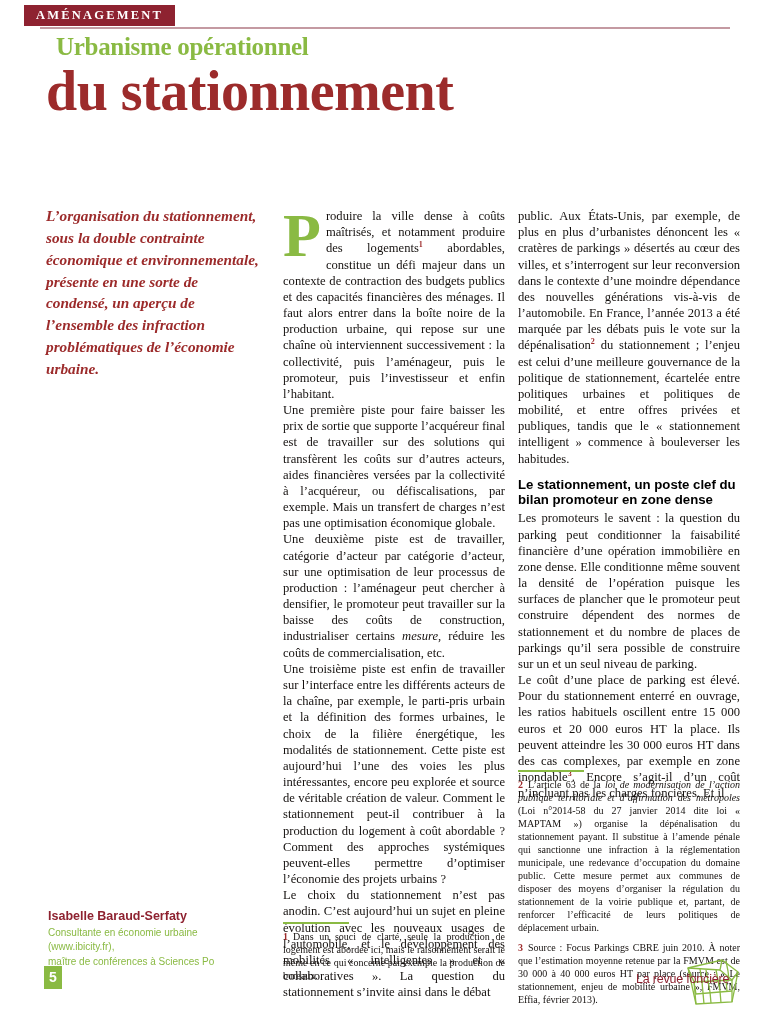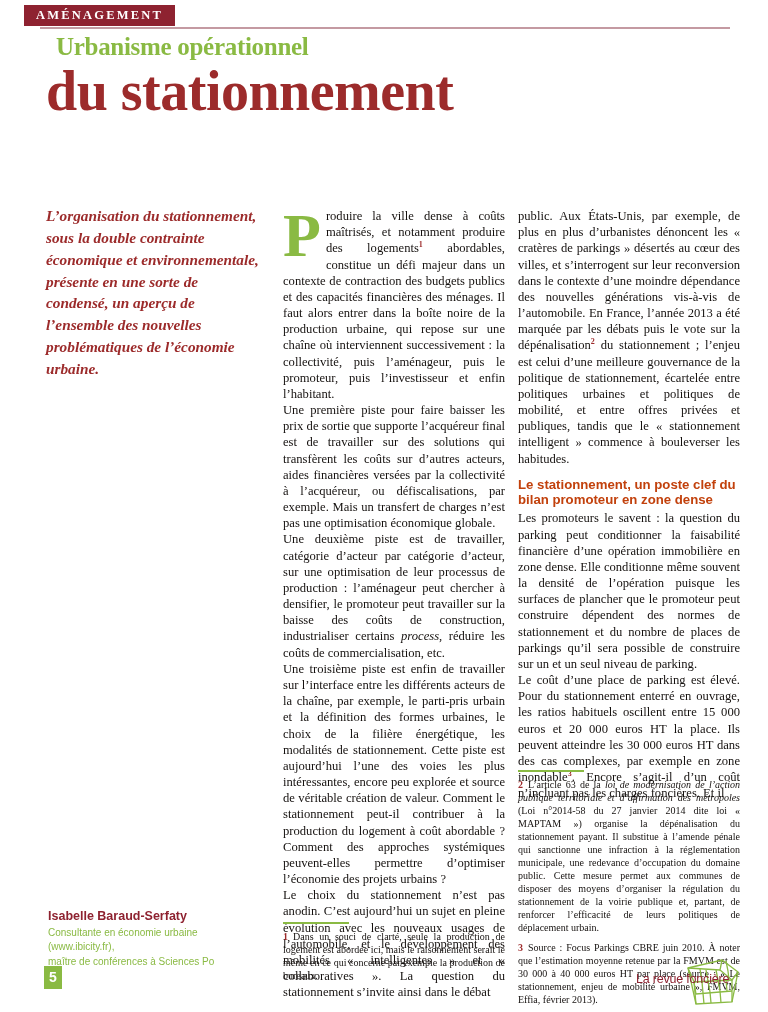--- a/index.html
+++ b/index.html
@@ -140,21 +140,21 @@
     color: #8aba43;
     font-family: "Liberation Serif", serif;
     font-weight: bold;
     font-size: 62px;
     line-height: 0.78;
     padding: 2px 5px 0 0;
     margin-top: 1px;
   }
 
   .subhead {
-    color: #c2410c;
+    color: #000000;
     font-family: "Liberation Sans", sans-serif;
     font-weight: bold;
     font-size: 13.2px;
     line-height: 1.16;
     margin: 10px 0 3px 0;
     text-align: left;
   }
 
   sup.fn {
     color: #9c2b2b;
@@ -221,36 +221,36 @@
 
 <div class="page">
 
   <div class="rubric-bar"></div>
   <div class="rubric-tag">AMÉNAGEMENT</div>
   <div class="kicker">Urbanisme opérationnel</div>
   <div class="headline">
     <div>du stationnement</div>
   </div>
 
-  <div class="standfirst">L’organisation du stationnement, sous la double contrainte économique et environnementale, présente en une sorte de condensé, un aperçu de l’ensemble des nouvelles problématiques de l’économie urbaine.</div>
+  <div class="standfirst">L’organisation du stationnement, sous la double contrainte économique et environnementale, présente en une sorte de condensé, un aperçu de l’ensemble des infraction problématiques de l’économie urbaine.</div>
 
   <div class="author">
     <div class="author-name">Isabelle Baraud-Serfaty</div>
     <div class="author-role">
       <div>Consultante en économie urbaine</div>
       <div>(www.ibicity.fr),</div>
       <div>maître de conférences à Sciences Po</div>
     </div>
   </div>
   <div class="folio">5</div>
 
   <div class="col mid">
     <p class="dropcap-wrap"><span class="dropcap">P</span><span>roduire la ville dense à coûts maîtrisés, et notamment produire des logements</span><sup class="fn">1</sup><span> abordables, constitue un défi majeur dans un contexte de contraction des budgets publics et des capacités financières des ménages. Il faut alors entrer dans la boîte noire de la production urbaine, qui repose sur une chaîne où interviennent successivement : la collectivité, puis l’aménageur, puis le promoteur, puis l’investisseur et enfin l’habitant.</span></p>
     <p>Une première piste pour faire baisser les prix de sortie que supporte l’acquéreur final est de travailler sur des solutions qui transfèrent les coûts sur d’autres acteurs, aides financières versées par la collectivité à l’acquéreur, ou défiscalisations, par exemple. Mais un transfert de charges n’est pas une optimisation économique globale.</p>
-    <p><span>Une deuxième piste est de travailler, catégorie d’acteur par catégorie d’acteur, sur une optimisation de leur processus de production : l’aménageur peut chercher à densifier, le promoteur peut travailler sur la baisse des coûts de construction, industrialiser certains </span><i>process</i><span>, réduire les coûts de commercialisation, etc.</span></p>
+    <p><span>Une deuxième piste est de travailler, catégorie d’acteur par catégorie d’acteur, sur une optimisation de leur processus de production : l’aménageur peut chercher à densifier, le promoteur peut travailler sur la baisse des coûts de construction, industrialiser certains </span><i>mesure</i><span>, réduire les coûts de commercialisation, etc.</span></p>
     <p>Une troisième piste est enfin de travailler sur l’interface entre les différents acteurs de la chaîne, par exemple, le parti-pris urbain et la définition des formes urbaines, le choix de la filière énergétique, les modalités de stationnement. Cette piste est aujourd’hui l’une des voies les plus intéressantes, encore peu explorée et source de véritable création de valeur. Comment le stationnement peut-il contribuer à la production du logement à coût abordable ? Comment des approches systémiques peuvent-elles permettre d’optimiser l’économie des projets urbains ?</p>
     <p>Le choix du stationnement n’est pas anodin. C’est aujourd’hui un sujet en pleine évolution avec les nouveaux usages de l’automobile, et le développement des mobilités « intelligentes » et « collaboratives ». La question du stationnement s’invite ainsi dans le débat</p>
   </div>
 
   <div class="col right">
     <p><span>public. Aux États-Unis, par exemple, de plus en plus d’urbanistes dénoncent les « cratères de parkings » désertés au cœur des villes, et s’interrogent sur leur reconversion dans le contexte d’une moindre dépendance des nouvelles générations vis-à-vis de l’automobile. En France, l’année 2013 a été marquée par les débats puis le vote sur la dépénalisation</span><sup class="fn">2</sup><span> du stationnement ; l’enjeu est celui d’une meilleure gouvernance de la politique de stationnement, écartelée entre politiques urbaines et politiques de mobilité, et entre offres privées et publiques, tandis que le « stationnement intelligent » commence à bouleverser les habitudes.</span></p>
     <div class="subhead">
       <div>Le stationnement, un poste clef du</div>
       <div>bilan promoteur en zone dense</div>
     </div>

